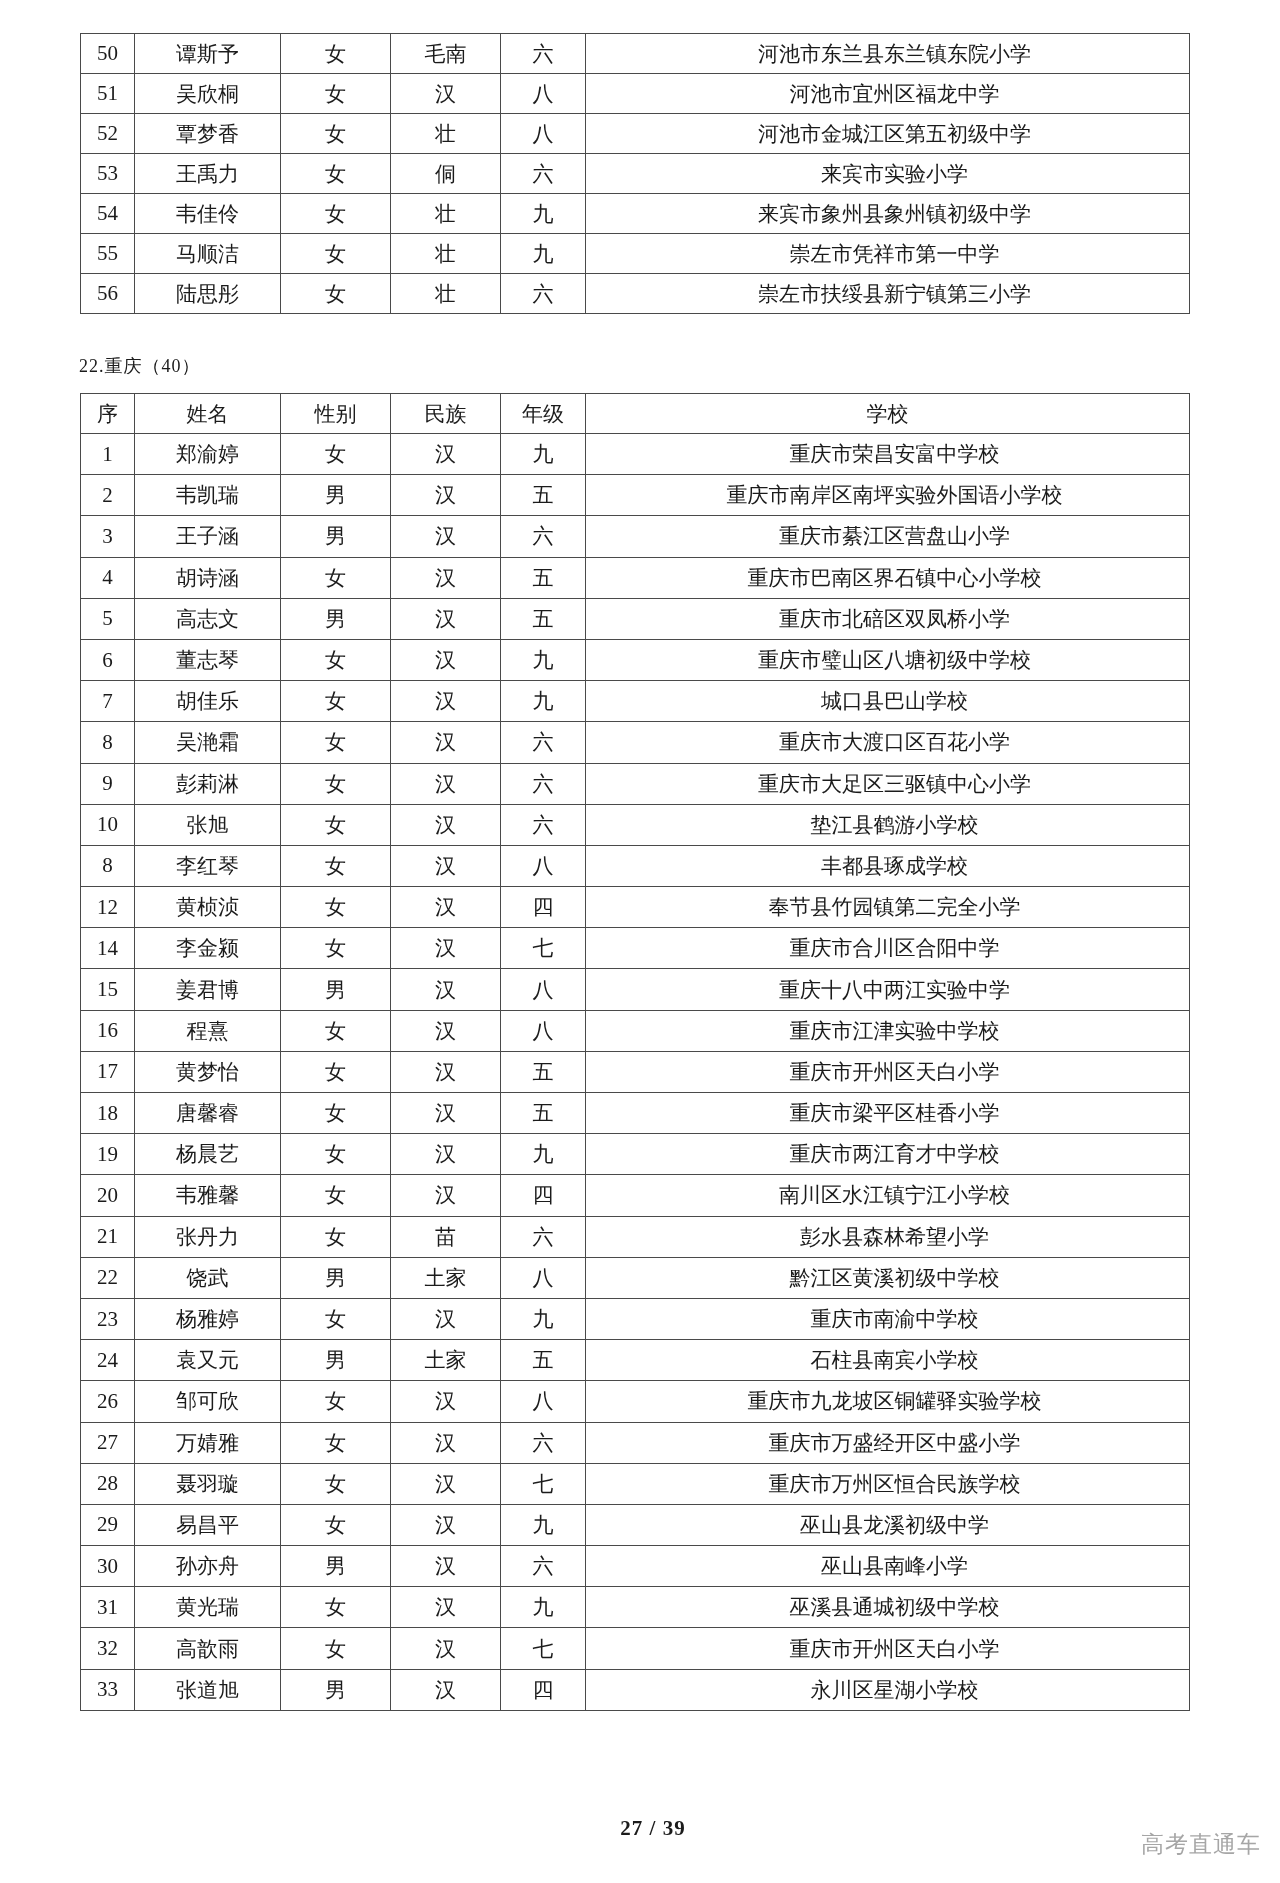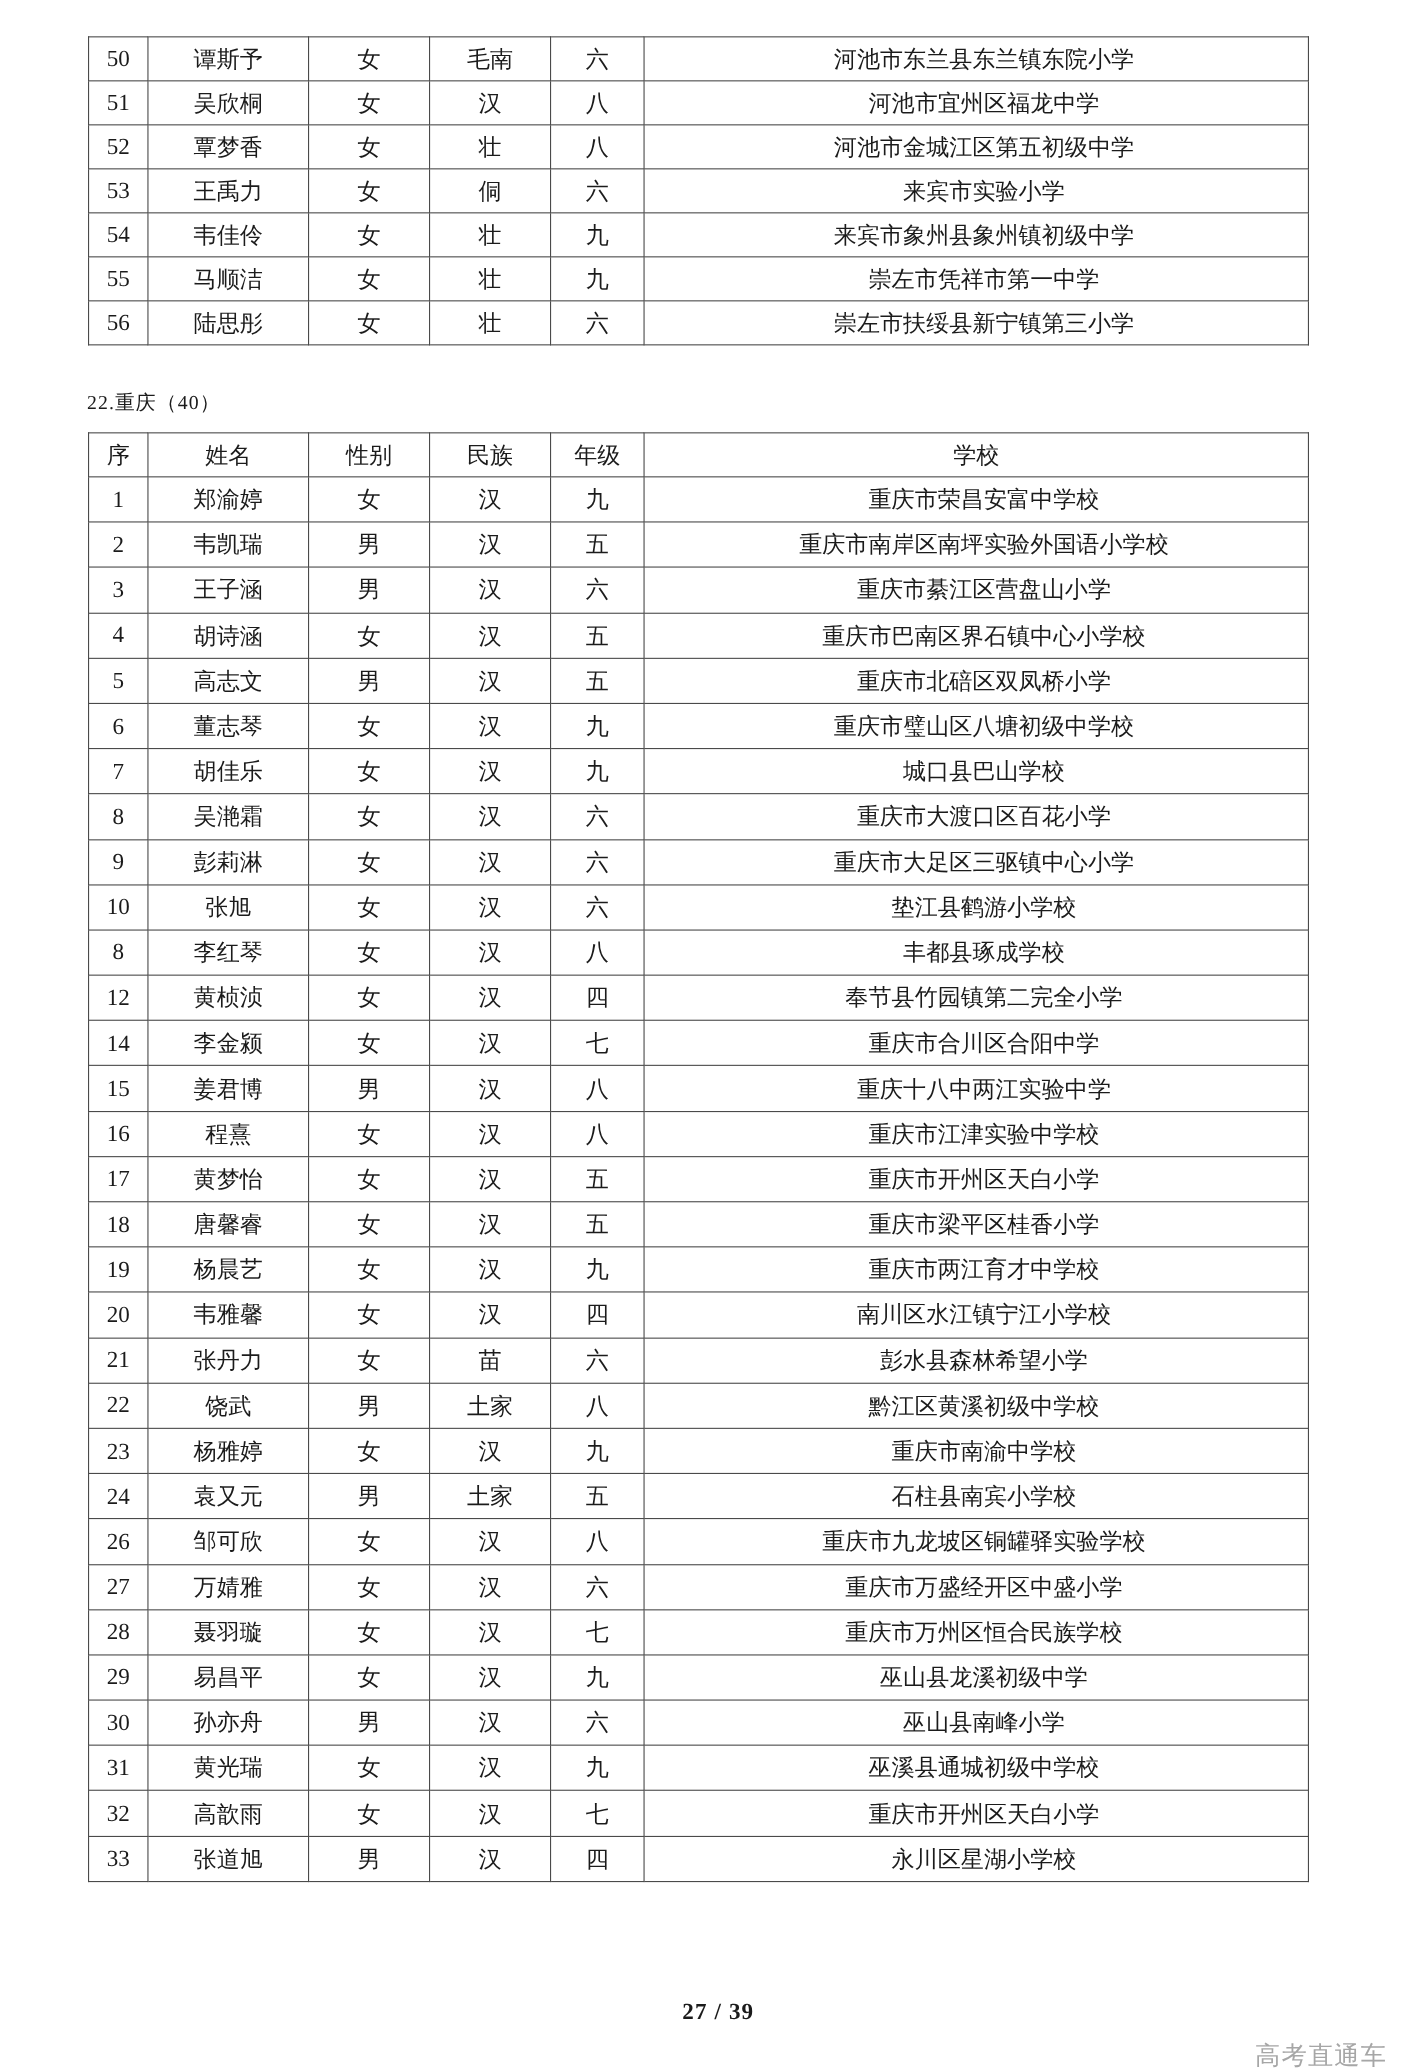--- a/index.html
+++ b/index.html
@@ -53,21 +53,20 @@
   #page-number{
     position:absolute;left:653px;top:1816px;
     transform:translateX(-50%);
     font-size:21px;font-weight:bold;letter-spacing:1px;
   }
   #watermark{
     position:absolute;left:1141px;top:1829px;
     font-size:23px;color:var(--watermark);
     font-family:"Liberation Sans","DejaVu Sans",sans-serif;
     letter-spacing:1px;
-    margin-top:24px;
   }
 </style>
 </head>
 <body>
 
 <table id="table-top">
   <colgroup>
     <col class="c0">
       <col class="c1">
       <col class="c2">

